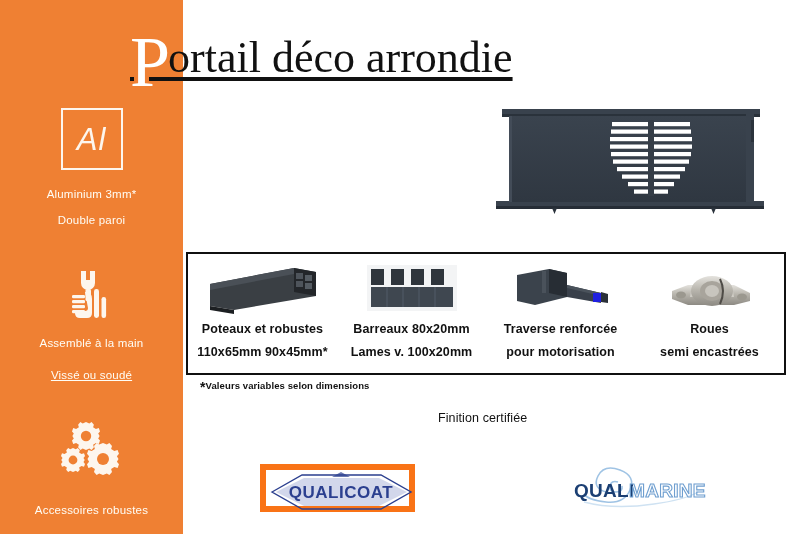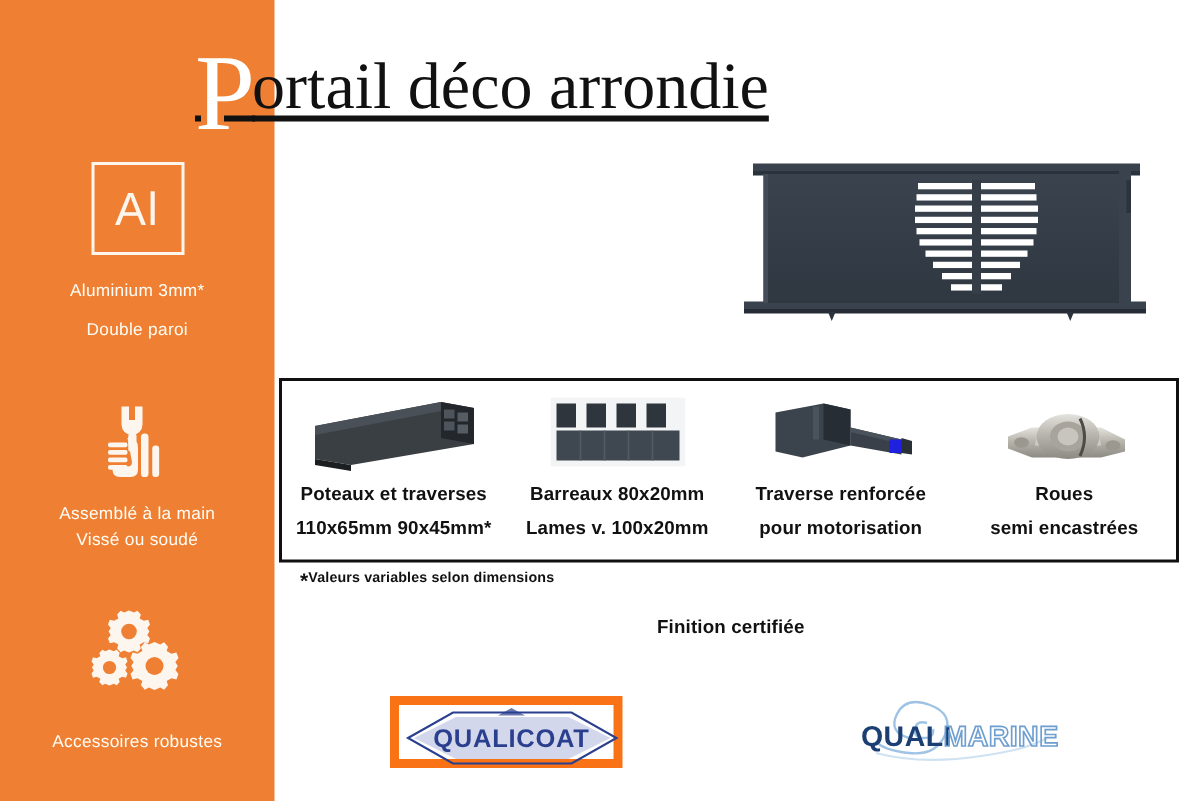--- a/index.html
+++ b/index.html
@@ -23,21 +23,21 @@
     color:#fffdf6;text-align:center;
     font-size:11.5px;letter-spacing:.2px;line-height:1.45;
     font-weight:400;
   }
   
   .al-box{
     width:62px;height:62px;border:2.5px solid #fdf6ee;
     display:flex;align-items:center;justify-content:center;
     box-sizing:border-box;
   }
-  .al-text{color:#fdf6ee;font-size:31px;line-height:1;font-weight:300;letter-spacing:1px;}
+  .al-text{color:#fdf6ee;font-size:31px;line-height:1;font-weight:300;letter-spacing:1px;font-style:italic;}
 
   
   #title-wrap{
     position:absolute;left:0;top:14px;width:800px;height:72px;
     pointer-events:none;
   }
   #title{
     position:absolute;left:130px;top:0;
     font-family:"Liberation Serif", serif;
     font-size:44px;font-weight:400;color:#111111;
@@ -77,21 +77,21 @@
   }
 
   
   #footnote{
     position:absolute;left:200px;top:380px;
     font-size:9.5px;color:#111;font-weight:600;letter-spacing:.1px;
   }
   #footnote .star{font-size:14px;vertical-align:top;position:relative;top:-1px;}
   #cert-title{
     position:absolute;left:438px;top:411px;
-    font-size:12.5px;font-weight:700;color:#111;letter-spacing:.1px;
+    font-size:12.5px;font-weight:400;color:#111;letter-spacing:.1px;
   }
 
   
   #qualicoat{
     position:absolute;left:260px;top:464px;width:155px;height:48px;
     border:6px solid #f97316;box-sizing:border-box;background:#fff;
   }
   #qualimarine{
     position:absolute;left:566px;top:462px;width:150px;height:50px;
   }
@@ -126,21 +126,21 @@
           <rect x="9" y="45" width="13" height="3.2" rx="1.3"></rect>
 
           <path d="M22 27 q7 -1 7 7 v14 q0 5 -5 5 h-7 q-5 0 -5 -5 v-2 h10 q3 0 3 -3 z"></path>
 
           <rect x="31" y="24" width="5" height="29" rx="2.4"></rect>
           <rect x="38.5" y="32" width="4.6" height="21" rx="2.2"></rect>
         </g>
       </svg>
     </div>
     <div class="side-label" style="margin-top:12px;">Assemblé à la main</div>
-    <div class="side-label" style="margin-top:0;">Vissé ou soudé</div>
+    <div class="side-label" style="margin-top:15px;text-decoration:underline;">Vissé ou soudé</div>
   </div>
 
   <div class="side-block" style="margin-top:34px;">
     <div class="side-icon">
       <svg width="72" height="62" viewBox="0 0 72 62" aria-hidden="true">
         <g fill="#fdf6ee">
 
           <g transform="translate(30,18)">
             <path d="M0,-14 L3.3,-12.6 L5.6,-13.9 L7.9,-11.3 L7.1,-8.7 L9.9,-7.1 L12.8,-7.9 L14,-4.6 L12.2,-2.4 L13.6,0 L12.2,2.4 L14,4.6 L12.8,7.9 L9.9,7.1 L7.1,8.7 L7.9,11.3 L5.6,13.9 L3.3,12.6 L0,14 L-3.3,12.6 L-5.6,13.9 L-7.9,11.3 L-7.1,8.7 L-9.9,7.1 L-12.8,7.9 L-14,4.6 L-12.2,2.4 L-13.6,0 L-12.2,-2.4 L-14,-4.6 L-12.8,-7.9 L-9.9,-7.1 L-7.1,-8.7 L-7.9,-11.3 L-5.6,-13.9 L-3.3,-12.6 Z"></path>
             <circle cx="0" cy="0" r="5.2" fill="#ef8033"></circle>
@@ -228,21 +228,21 @@
         <polygon points="6,22 90,6 112,10 112,34 30,48 6,44" fill="#3a3f44"></polygon>
         <polygon points="90,6 112,10 112,34 90,30" fill="#23262a"></polygon>
         <polygon points="6,22 90,6 90,12 6,28" fill="#4a5057"></polygon>
         <rect x="92" y="11" width="7" height="6" fill="#4e545b"></rect>
         <rect x="92" y="19" width="7" height="6" fill="#4e545b"></rect>
         <rect x="101" y="13" width="7" height="6" fill="#555c63"></rect>
         <rect x="101" y="21" width="7" height="6" fill="#555c63"></rect>
         <polygon points="6,44 30,48 30,52 6,48" fill="#1c1f22"></polygon>
       </svg>
     </div>
-    <div class="feat-l1">Poteaux et traverses</div>
+    <div class="feat-l1">Poteaux et robustes</div>
     <div class="feat-l2">110x65mm 90x45mm*</div>
   </div>
 
   <div class="feat">
     <div class="feat-img">
       <svg width="90" height="46" viewBox="0 0 90 46" aria-hidden="true">
         <rect x="0" y="0" width="90" height="46" fill="#f3f4f5"></rect>
         <rect x="4" y="4" width="13" height="16" fill="#2f353c"></rect>
         <rect x="24" y="4" width="13" height="16" fill="#2f353c"></rect>
         <rect x="44" y="4" width="13" height="16" fill="#2f353c"></rect>

